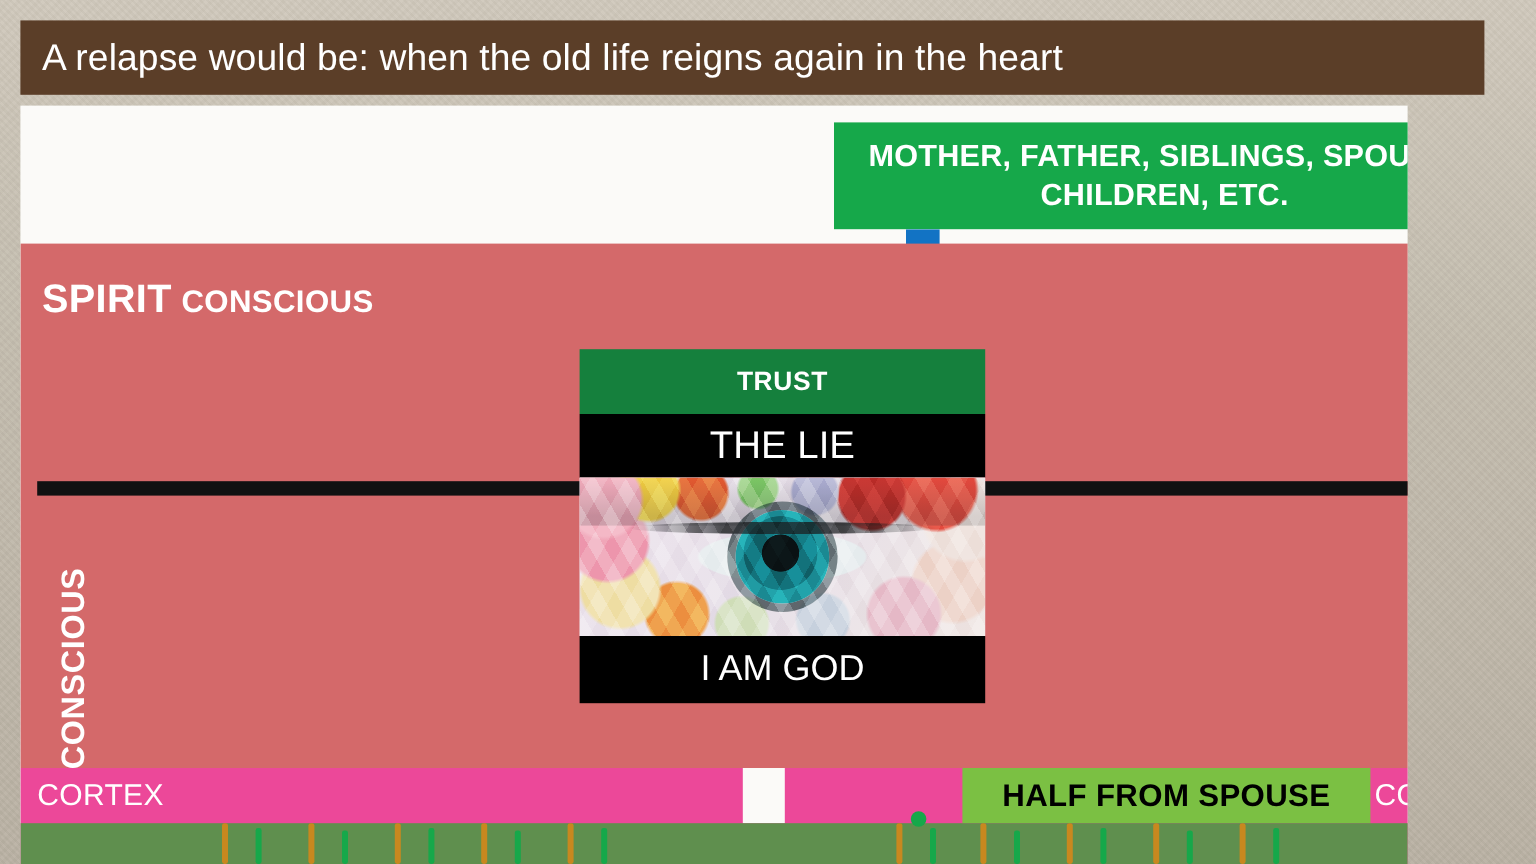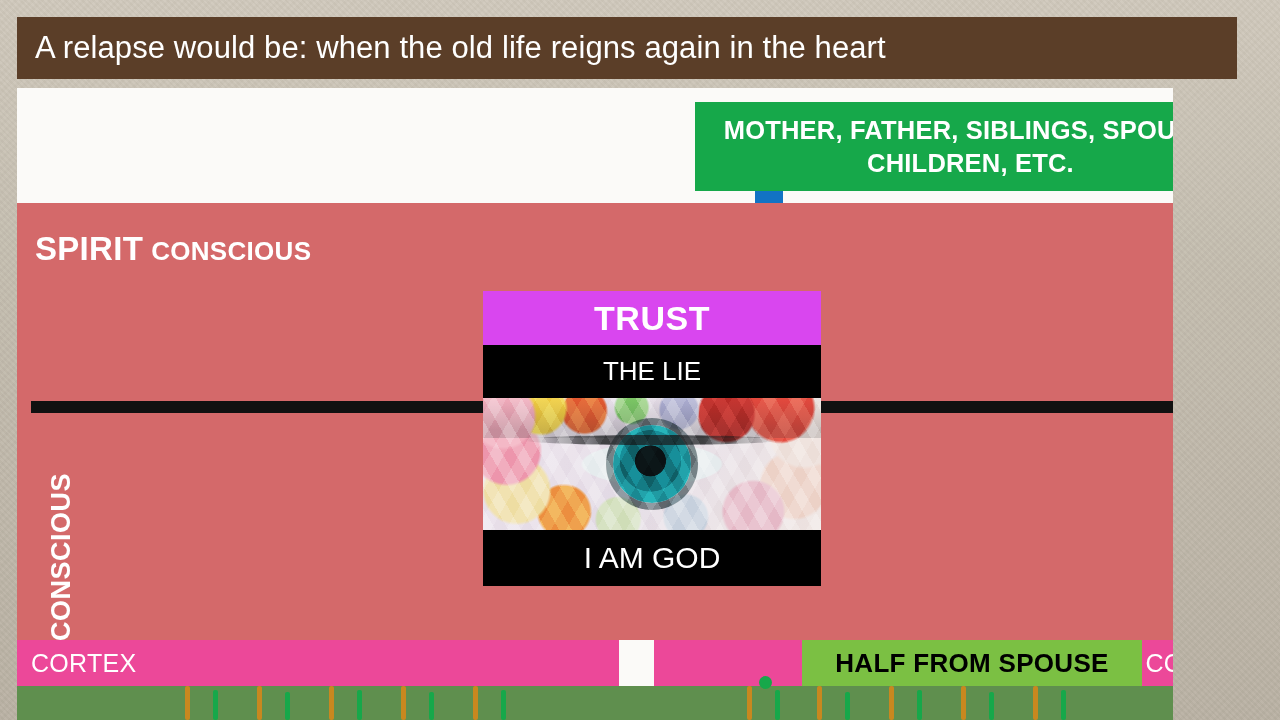--- a/index.html
+++ b/index.html
@@ -153,29 +153,29 @@
     width: 100%;
     box-sizing: border-box;
     display: flex;
     align-items: center;
     justify-content: center;
     color: #ffffff;
     text-align: center;
   }
   #trust-band {
     height: 54px;
-    background: #d946ef;
-    font-size: 34px;
+    background: #15803d;
+    font-size: 22px;
     font-weight: bold;
     letter-spacing: .5px;
   }
   #lie-band {
     height: 53px;
     background: #000000;
-    font-size: 26px;
+    font-size: 32px;
     font-weight: 400;
   }
   #god-band {
     height: 56px;
     background: #000000;
     font-size: 30px;
     font-weight: 400;
     text-align: center;
   }
   

